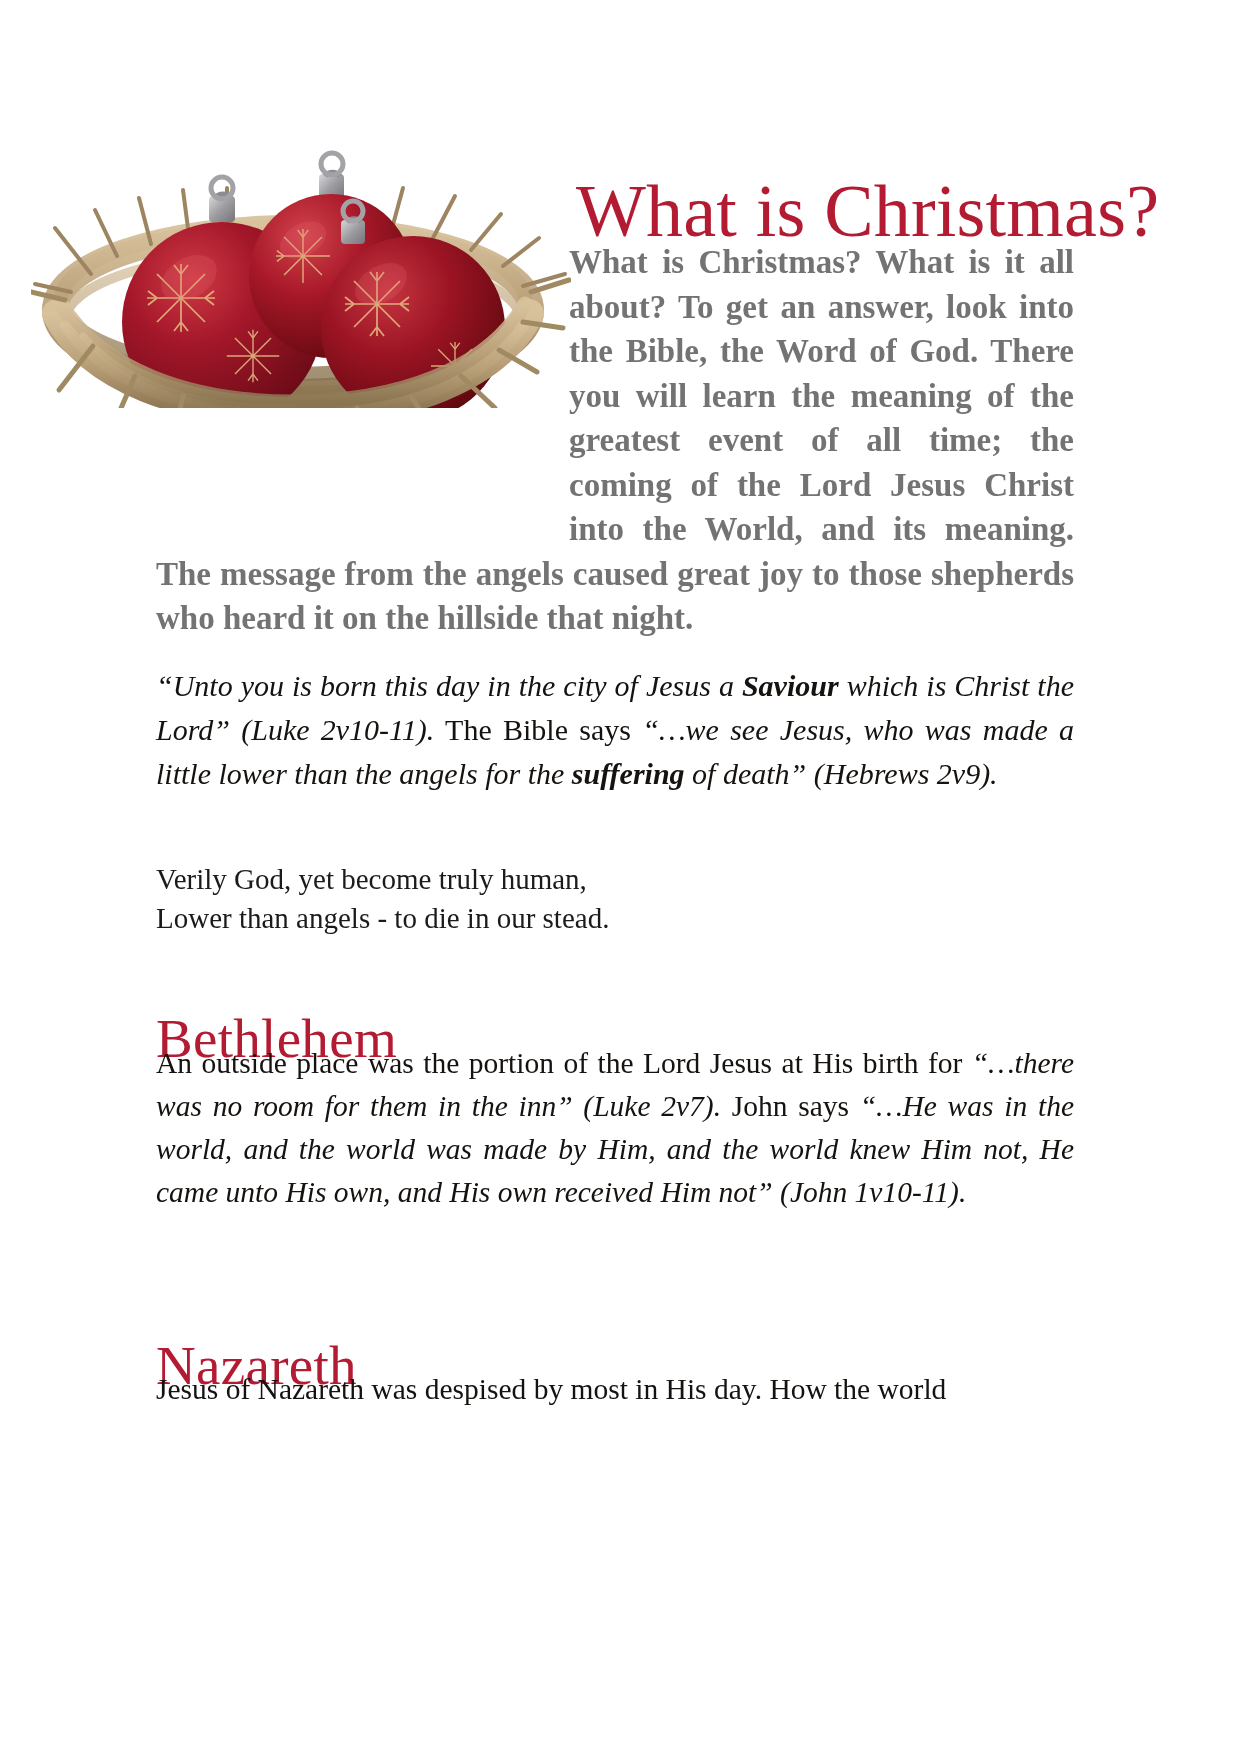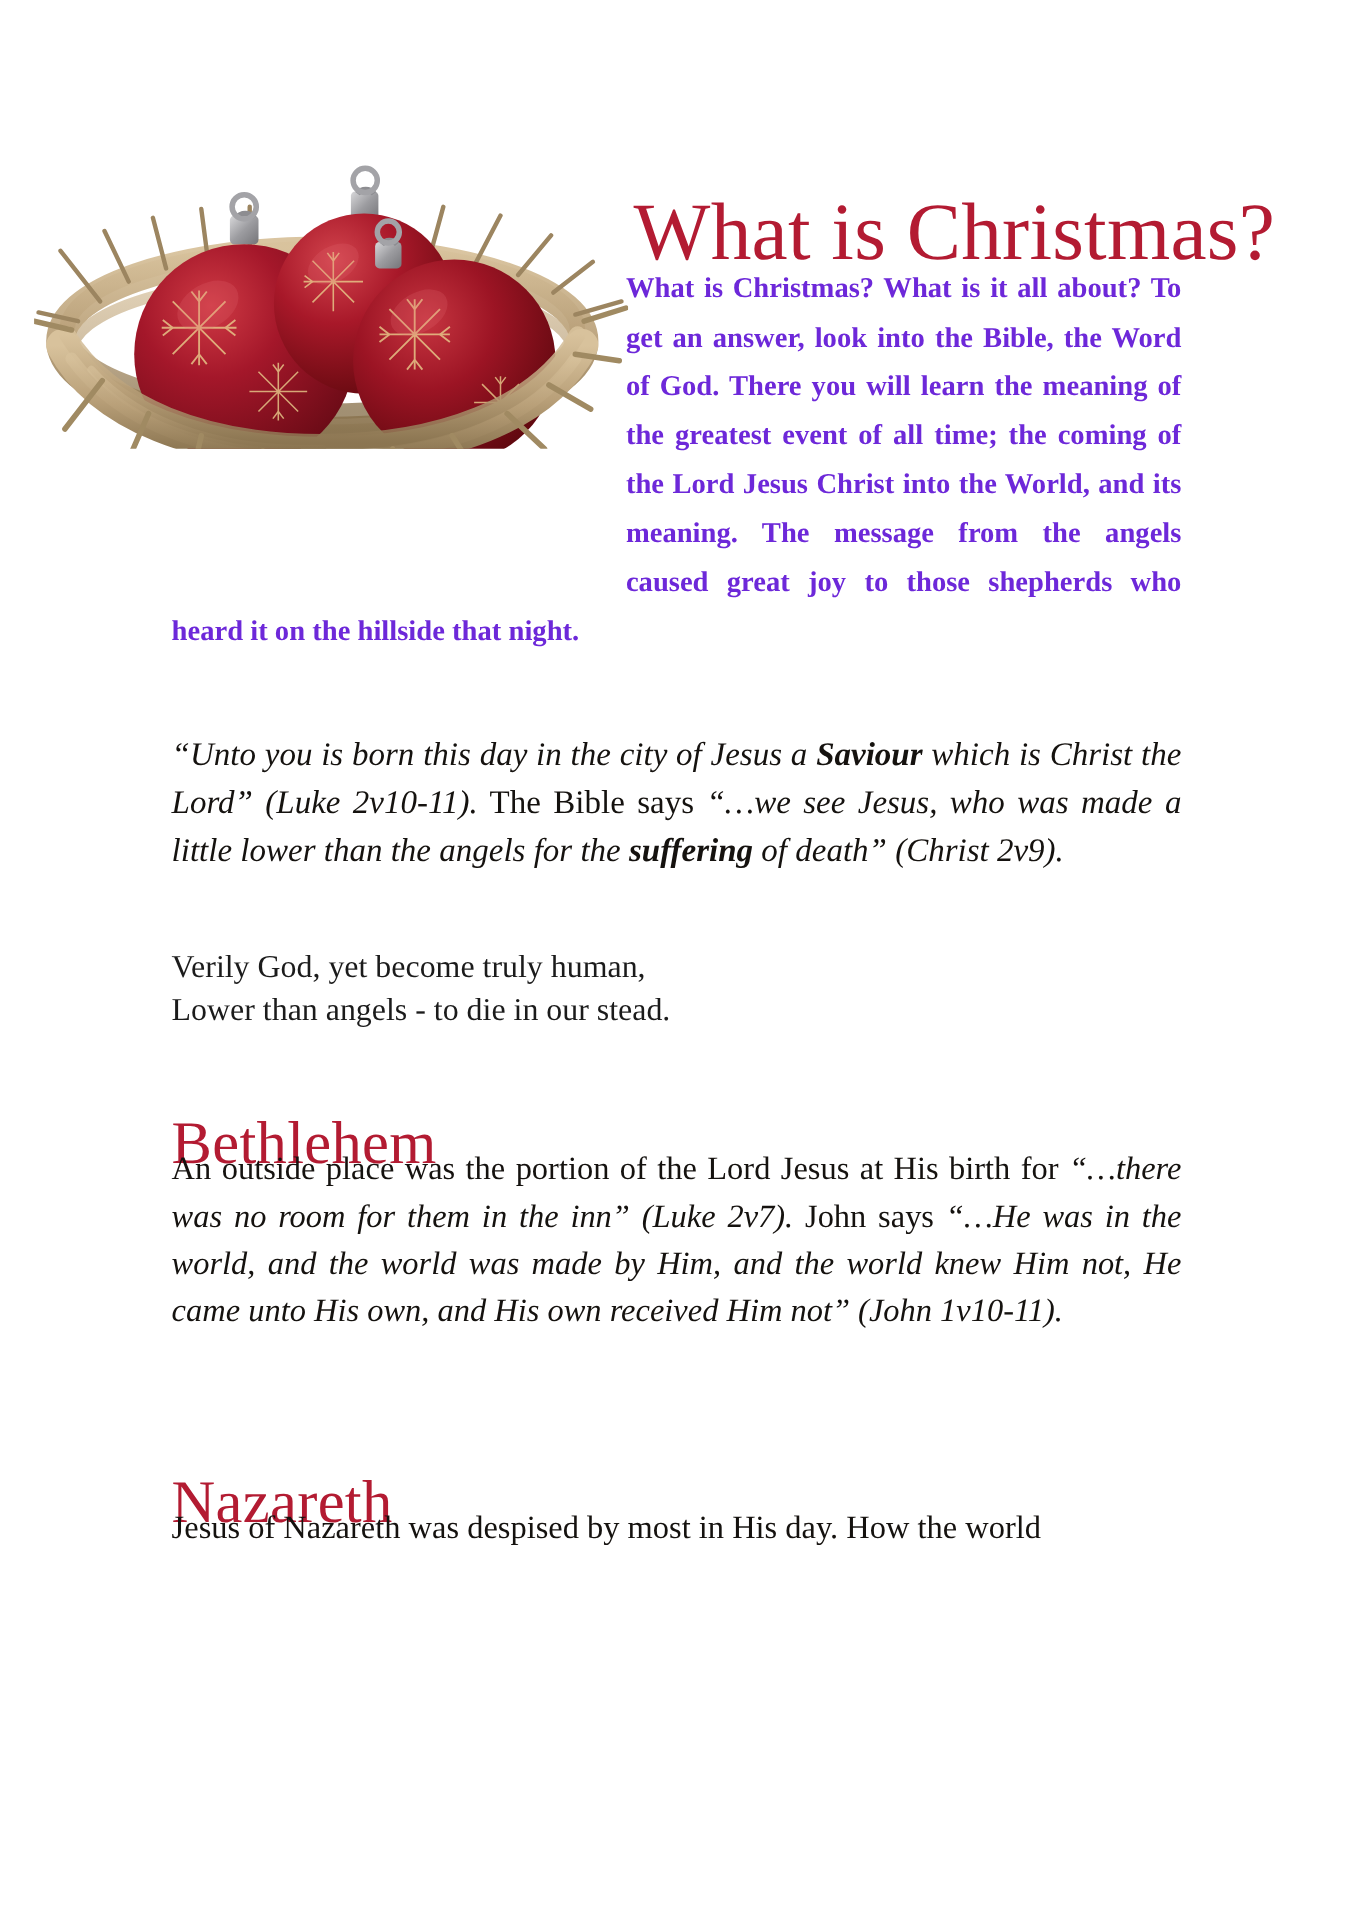--- a/index.html
+++ b/index.html
@@ -55,24 +55,24 @@
     width: 918px;
   }
   .art-float {
     float: left;
     width: 413px;
     height: 285px;
   }
   .intro-text {
     text-align: justify;
     text-justify: inter-word;
-    font-size: 26px;
+    font-size: 33px;
     line-height: 44.5px;
     font-weight: 600;
-    color: #6d28d9;
+    color: #737373;
     margin: 0;
     hyphens: none;
   }
 
   
   .block {
     position: absolute;
     left: 133px;
     width: 918px;
     text-align: justify;
@@ -260,21 +260,21 @@
     </svg>
   </div>
 
   <h1 class="doc-title">What is Christmas?</h1>
 
   <div class="intro-wrap">
     <div class="art-float"></div>
     <p class="intro-text">What is Christmas? What is it all about? To get an answer, look into the Bible, the Word of God. There you will learn the meaning of the greatest event of all time; the coming of the Lord Jesus Christ into the World, and its meaning. The message from the angels caused great joy to those shepherds who heard it on the hillside that night.</p>
   </div>
 
-  <p class="block scripture" style="top:664px;"><span>“Unto you is born this day in the city of Jesus a </span><b>Saviour</b><span> which is Christ the Lord” (Luke 2v10-11).</span><span class="roman"> The Bible says </span><span>“…we see Jesus, who was made a little lower than the angels for the </span><b>suffering</b><span> of death” (Christ 2v9).</span></p>
+  <p class="block scripture" style="top:664px;"><span>“Unto you is born this day in the city of Jesus a </span><b>Saviour</b><span> which is Christ the Lord” (Luke 2v10-11).</span><span class="roman"> The Bible says </span><span>“…we see Jesus, who was made a little lower than the angels for the </span><b>suffering</b><span> of death” (Hebrews 2v9).</span></p>
 
   <div class="poem" style="top:860px;">
     <span>Verily God, yet become truly human,</span>
     <span>Lower than angels - to die in our stead.</span>
   </div>
 
   <h2 class="section-head" style="top:965px;">Bethlehem</h2>
 
   <p class="body-para" style="top:1042px;"><span>An outside place was the portion of the Lord Jesus at His birth for </span><span class="ital">“…there was no room for them in the inn” (Luke 2v7).</span><span> John says </span><span class="ital">“…He was in the world, and the world was made by Him, and the world knew Him not, He came unto His own, and His own received Him not” (John 1v10-11).</span></p>
 

